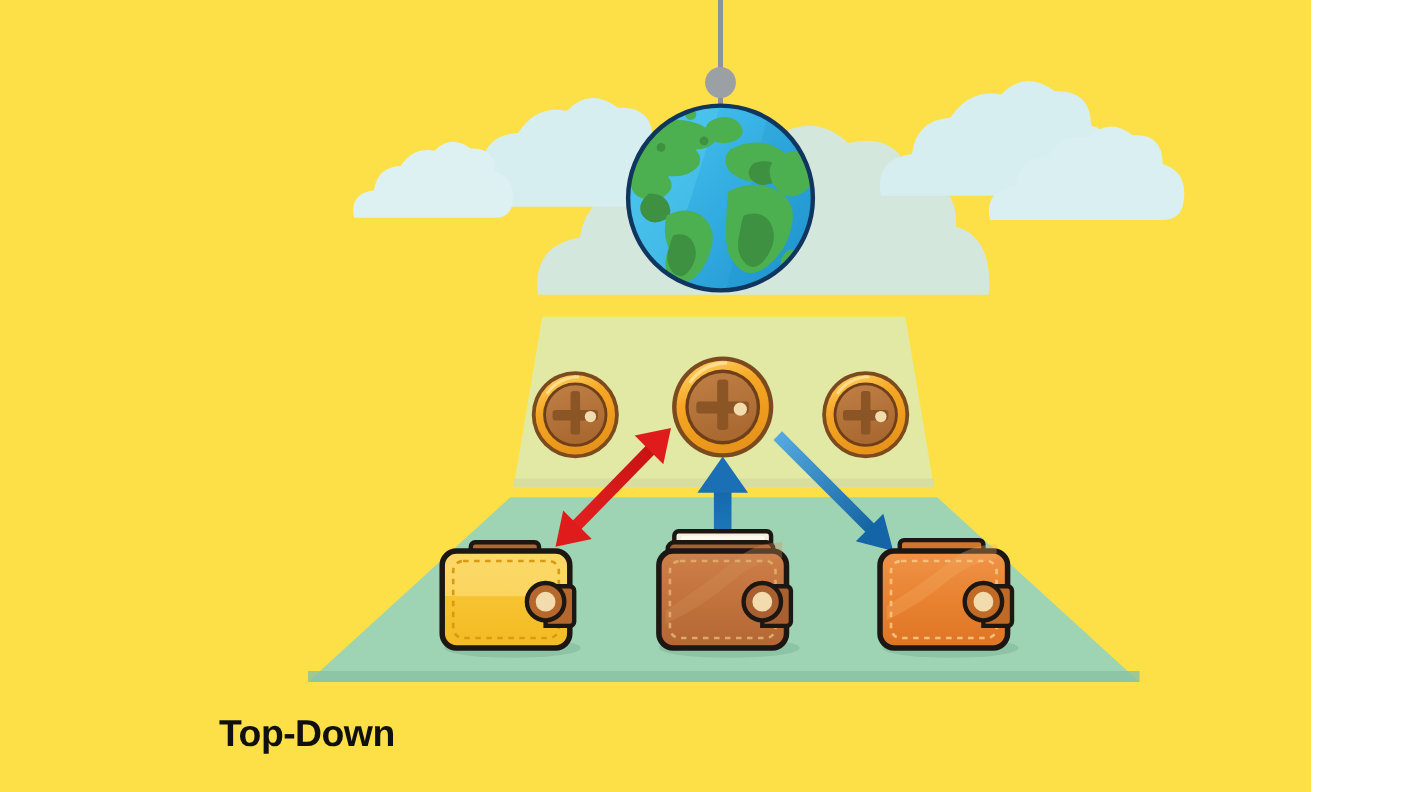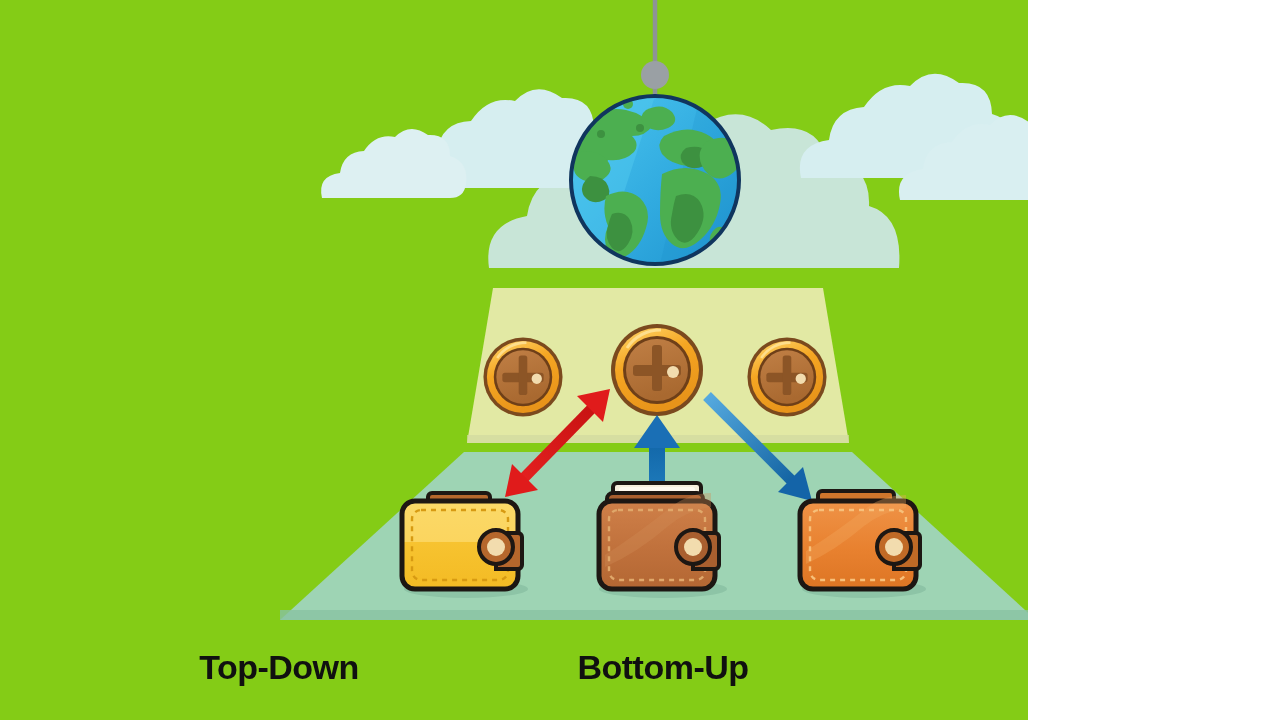--- a/index.html
+++ b/index.html
@@ -6,23 +6,23 @@
   html, body {
     margin: 0;
     padding: 0;
     background: #ffffff;
   }
   body {
     font-family: "Liberation Sans", sans-serif;
   }
   #stage {
     position: relative;
-    width: 1028px;
+    width: 1192px;
     height: 720px;
-    background: #84cc16;
+    background: #fde047;
     overflow: hidden;
   }
   #scene {
     position: absolute;
     inset: 0;
     width: 1280px;
     height: 720px;
   }
   .label {
     position: absolute;
@@ -319,15 +319,14 @@
         <rect x="-48" y="-35" width="96" height="70" rx="9" fill="none" stroke="#f7c07a" stroke-width="2.4" stroke-dasharray="5 5"></rect>
 
         <path d="M36 -12 h22 a4 4 0 0 1 4 4 v28 a4 4 0 0 1 -4 4 h-22 Z" fill="#c06a26" stroke="#1d1713" stroke-width="4"></path>
         <circle cx="36" cy="2" r="17" fill="#c06a26" stroke="#1d1713" stroke-width="4"></circle>
         <circle cx="36" cy="2" r="9" fill="#f2dcae"></circle>
       </g>
     </g>
   </svg>
 
   <div class="label" id="label-topdown">Top-Down</div>
-  <div class="label" id="label-bottomup">Bottom-Up</div>
 
 </div>
 
 </body></html>

